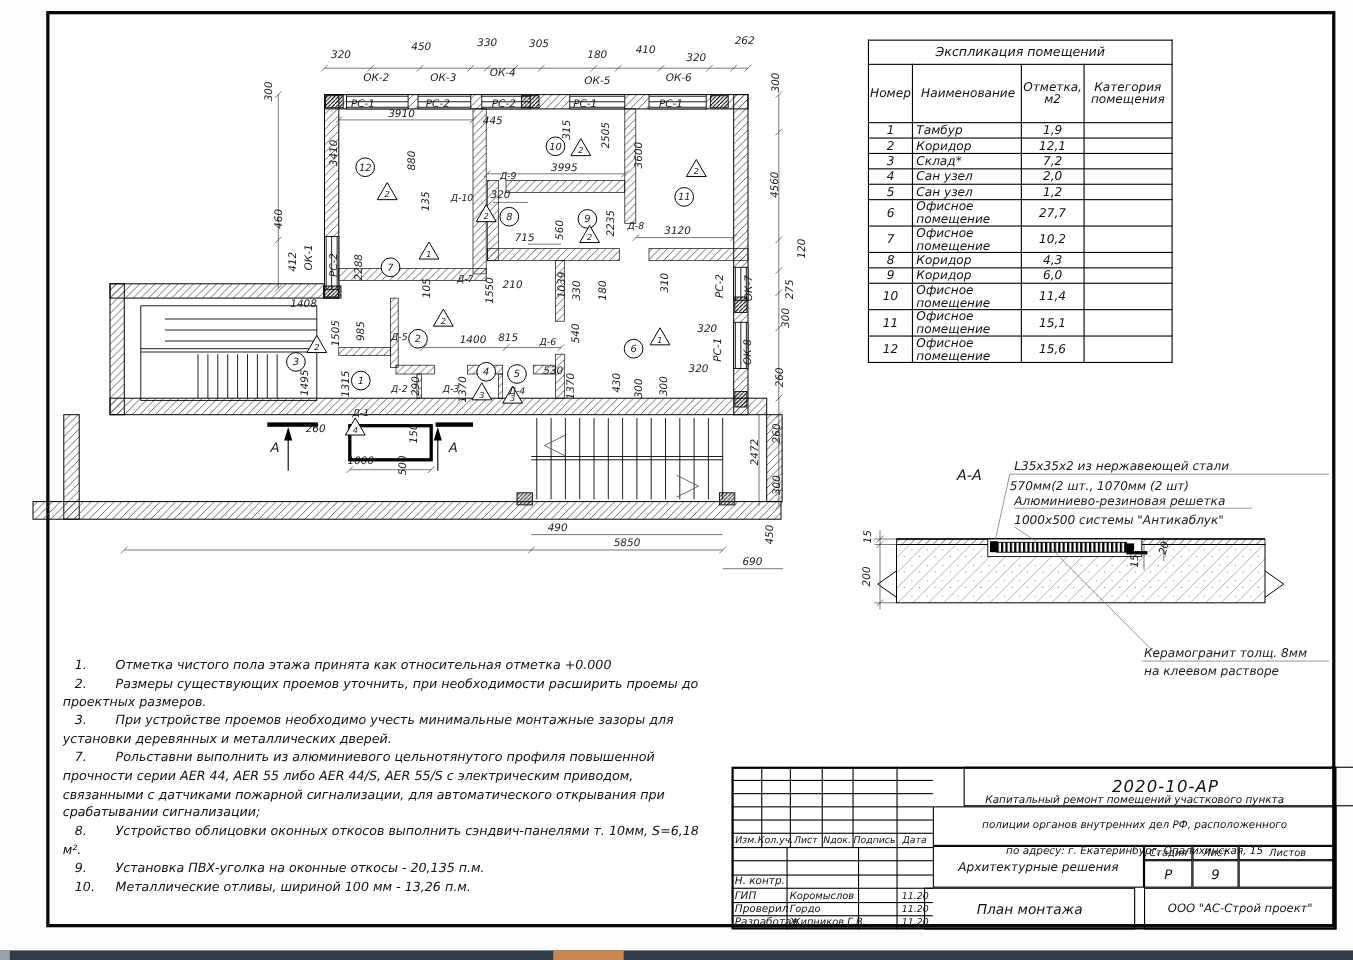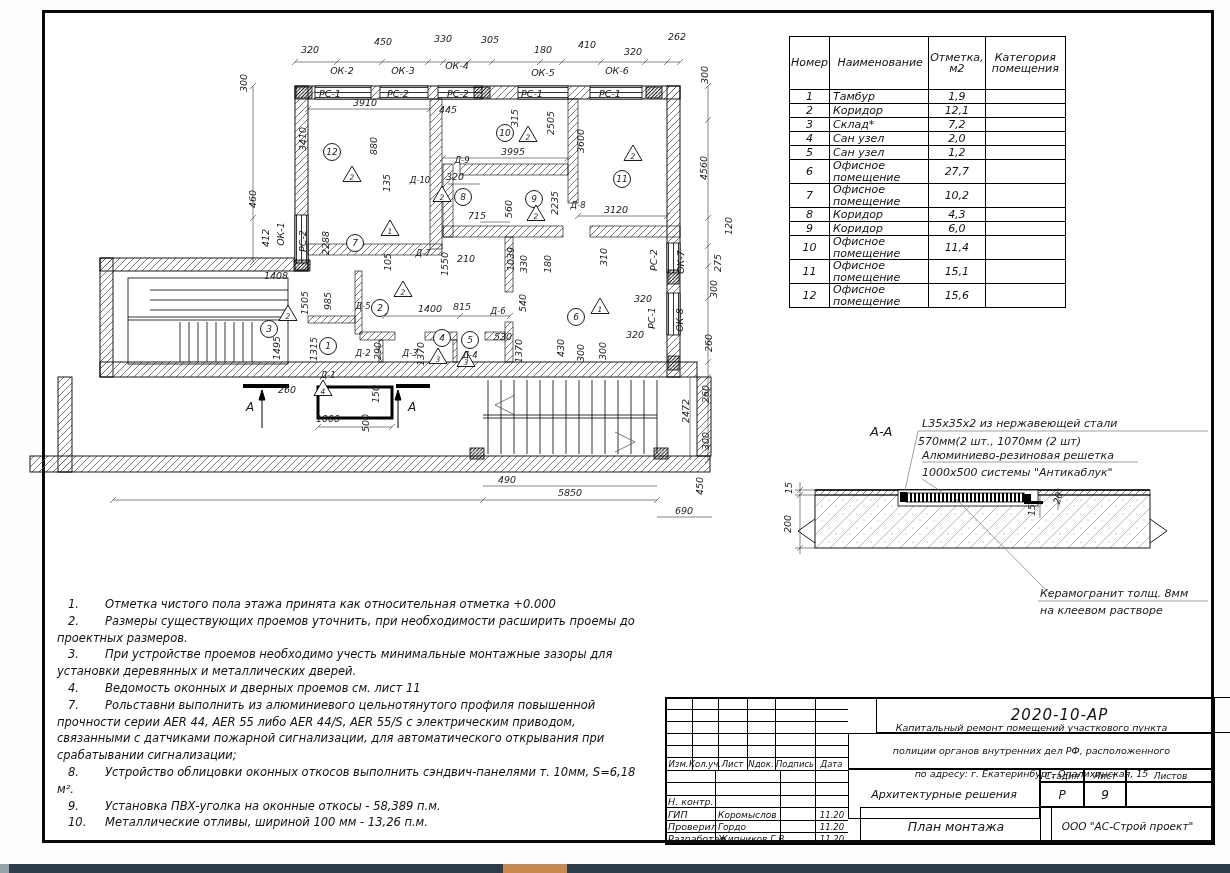--- a/index.html
+++ b/index.html
@@ -337,20 +337,23 @@
         <text x="657" y="260" class="t-lbl" text-anchor="middle" transform="rotate(-90 657 260)">РС-2</text>
         <text x="683" y="320" class="t-lbl" text-anchor="middle" transform="rotate(-90 683 320)">ОК-8</text>
         <text x="655" y="318" class="t-lbl" text-anchor="middle" transform="rotate(-90 655 318)">РС-1</text>
         <text x="250" y="411" class="t-mark" text-anchor="middle">А</text>
         <text x="412" y="411" class="t-mark" text-anchor="middle">А</text>
       </g>
   </svg>
 
   <table class="sched">
     <thead>
+      <tr>
+          <th class="title" colspan="4">Экспликация помещений</th>
+        </tr>
       <tr class="hdr">
         <td class="c-num">Номер</td>
         <td class="c-name" style="text-align:center">Наименование</td>
         <td class="c-area">Отметка,
 м2</td>
         <td class="c-cat">Категория
 помещения</td>
       </tr>
     </thead>
     <tbody id="sched-body">
@@ -477,43 +480,42 @@
     <text class="t-ann" x="152" y="61">Алюминиево-резиновая решетка</text>
     <text class="t-ann" x="152" y="78">1000х500 системы "Антикаблук"</text>
     <text class="t-ann" x="270" y="199">Керамогранит толщ. 8мм</text>
     <text class="t-ann" x="270" y="216">на клеевом растворе</text>
   </svg>
 
   <div class="notes" id="notes">
       <div class="note"><span class="nnum">1.</span><span>Отметка чистого пола этажа принята как относительная отметка +0.000</span></div>
       <div class="note"><span class="nnum">2.</span><span>Размеры существующих проемов уточнить, при необходимости расширить проемы до проектных размеров.</span></div>
       <div class="note"><span class="nnum">3.</span><span>При устройстве проемов необходимо учесть минимальные монтажные зазоры для установки деревянных и металлических дверей.</span></div>
-      <div class="note"><span class="nnum">4.</span><span>Ведомость оконных и дверных проемов см. лист 11</span></div>
       <div class="note"><span class="nnum">7.</span><span>Рольставни выполнить из алюминиевого цельнотянутого профиля повышенной прочности серии AER 44, AER 55 либо AER 44/S, AER 55/S с электрическим приводом, связанными с датчиками пожарной сигнализации, для автоматического открывания при срабатывании сигнализации;</span></div>
       <div class="note"><span class="nnum">8.</span><span>Устройство облицовки оконных откосов выполнить сэндвич-панелями т. 10мм, S=6,18 м².</span></div>
-      <div class="note"><span class="nnum">9.</span><span>Установка ПВХ-уголка на оконные откосы - 58,389 п.м.</span></div>
+      <div class="note"><span class="nnum">9.</span><span>Установка ПВХ-уголка на оконные откосы - 20,135 п.м.</span></div>
       <div class="note"><span class="nnum">10.</span><span>Металлические отливы, шириной 100 мм - 13,26 п.м.</span></div>
     </div>
 
   <div class="tb-wrap"></div>
 
   <div class="tbcell tb-doc" style="left:848px;top:697px;width:367px;height:36px;margin-left:28px;">2020-10-АР</div>
   <div class="tbcell tb-desc" style="left:848px;top:733px;width:367px;height:36px;">
     <div><span>Капитальный ремонт помещений участкового пункта</span><br>
          <span>полиции органов внутренних дел РФ, расположенного</span><br>
          <span>по адресу: г. Екатеринбург, Опалихинская, 15</span></div>
   </div>
-  <div class="tbcell tb-arch" style="left:848px;top:769px;width:192px;height:50px;">Архитектурные решения</div>
+  <div class="tbcell tb-arch" style="left:848px;top:769px;width:192px;height:38px;">Архитектурные решения</div>
   <div class="tbcell tb-small" style="left:1040px;top:769px;width:44px;height:13px;">Стадия</div>
   <div class="tbcell tb-small" style="left:1084px;top:769px;width:42px;height:13px;">Лист</div>
   <div class="tbcell tb-small" style="left:1126px;top:769px;width:89px;height:13px;">Листов</div>
   <div class="tbcell tb-val" style="left:1040px;top:782px;width:44px;height:25px;">Р</div>
   <div class="tbcell tb-val" style="left:1084px;top:782px;width:42px;height:25px;">9</div>
   <div class="tbcell tb-val" style="left:1126px;top:782px;width:89px;height:25px;"></div>
-  <div class="tbcell tb-plan" style="left:860px;top:807px;width:192px;height:38px;text-align:center;">План монтажа</div>
+  <div class="tbcell tb-plan" style="left:840px;top:807px;width:192px;height:38px;text-align:center;">План монтажа</div>
   <div class="tbcell tb-comp" style="left:1040px;top:807px;width:175px;height:38px;">ООО "АС-Строй проект"</div>
 
   <div class="tbline-v" style="left:692px;top:697px;height:73px;"></div>
   <div class="tbline-v" style="left:718px;top:697px;height:73px;"></div>
   <div class="tbline-v" style="left:747px;top:697px;height:73px;"></div>
   <div class="tbline-v" style="left:775px;top:697px;height:73px;"></div>
   <div class="tbline-v" style="left:815px;top:697px;height:148px;"></div>
   <div class="tbline-h" style="left:665px;top:709px;width:183px;"></div>
   <div class="tbline-h" style="left:665px;top:721px;width:183px;"></div>
   <div class="tbline-h" style="left:665px;top:733px;width:183px;"></div>

